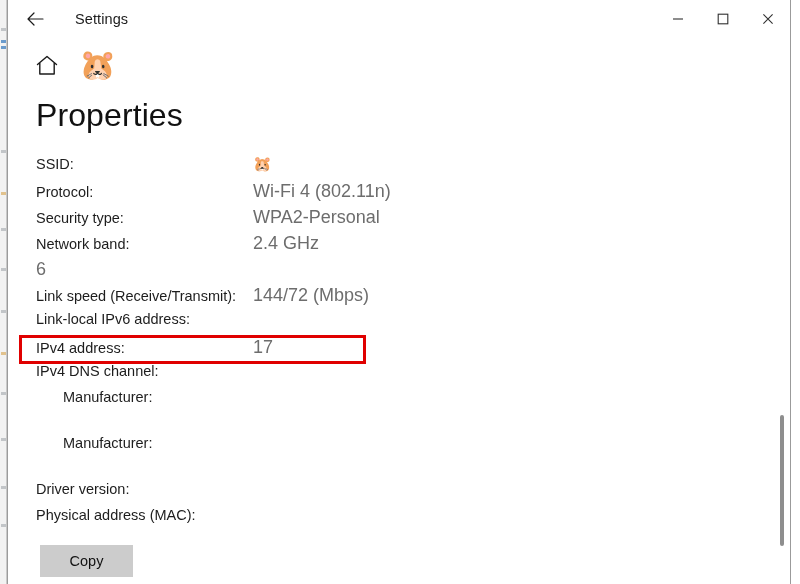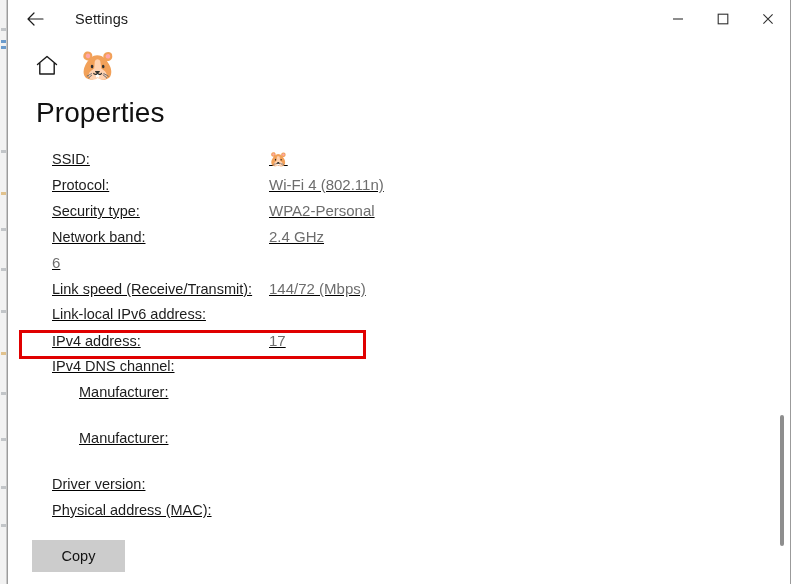--- a/index.html
+++ b/index.html
@@ -97,70 +97,69 @@
   #network-emoji-header {
     margin-left: 15px;
     font-size: 30px;
     line-height: 1;
     font-family: "DejaVu Sans", sans-serif;
   }
 
   
   #page-title {
     margin: 4px 0 0 28px;
-    font-size: 28px;
+    font-size: 32px;
     font-weight: 400;
     color: #111111;
     letter-spacing: .1px;
   }
 
   
   #property-list {
     position: relative;
     margin-top: 21px;
   }
   .prop-row {
     position: relative;
     display: flex;
     align-items: baseline;
     height: 26px;
-    padding-left: 44px;
-    text-decoration: underline;
+    padding-left: 28px;
   }
   .prop-row.gap-after { margin-bottom: 20px; margin-left: 27px; }
   .prop-label {
     width: 217px;
     flex: 0 0 217px;
     font-size: 14.5px;
     color: #1d1d1d;
     white-space: nowrap;
   }
   .prop-value {
-    font-size: 15px;
+    font-size: 18px;
     color: #6d6d6d;
     white-space: nowrap;
   }
   .prop-value.emoji {
     font-size: 15px;
     font-family: "DejaVu Sans", sans-serif;
   }
 
   
   #ipv4-highlight-box {
     position: absolute;
     left: 11px;
     width: 347px;
     height: 29px;
     border: 3px solid #e00000;
     pointer-events: none;
   }
 
   
   #copy-button {
-    margin: 12px 0 0 24px;
+    margin: 12px 0 0 32px;
     width: 93px;
     height: 32px;
     background: #cccccc;
     border: 1px solid #cccccc;
     font-family: "Liberation Sans", sans-serif;
     font-size: 14.5px;
     color: #111111;
     cursor: pointer;
     display: flex;
     align-items: center;

